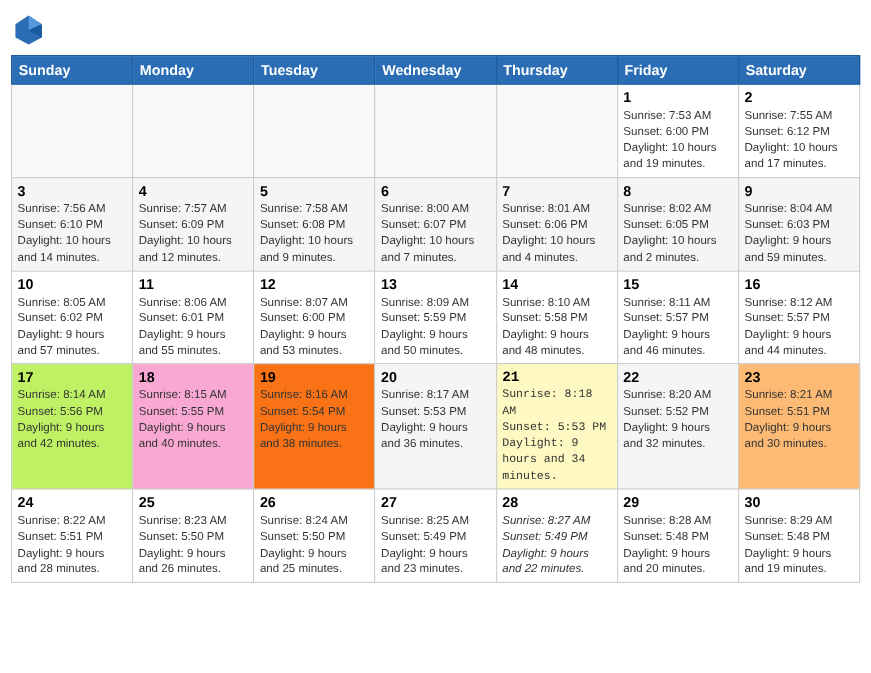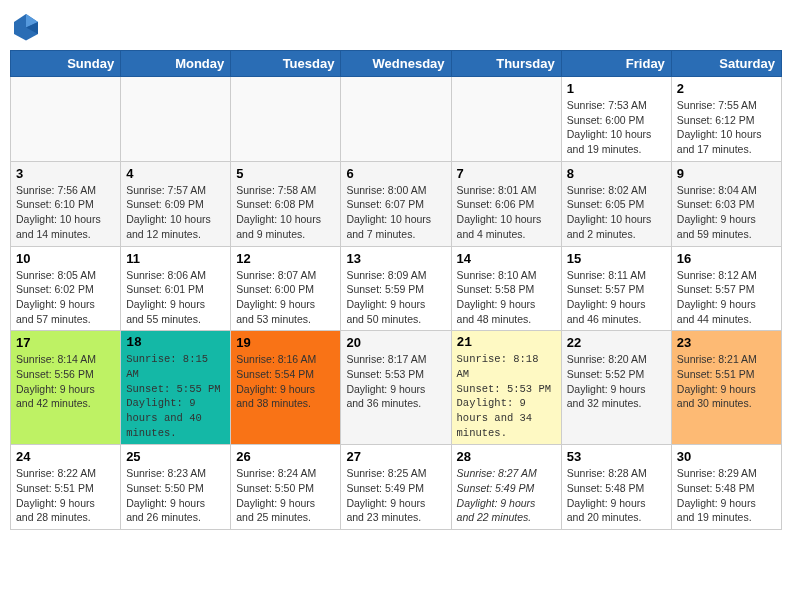--- a/index.html
+++ b/index.html
@@ -53,21 +53,21 @@
       color: #555;
     }
     .calendar {
       width: 100%;
       border-collapse: collapse;
       border: 1px solid #ccc;
     }
     .calendar th {
       background-color: #2a6db5;
       color: white;
-      text-align: right;
+      text-align: left;
       padding: 5px 6px;
       font-size: 13px;
       border: 1px solid #1e5a9c;
     }
     .calendar td {
       vertical-align: top;
       padding: 4px 5px;
       border: 1px solid #ccc;
       width: 110px;
       min-height: 80px;
@@ -232,21 +232,21 @@
 Daylight: 9 hours and 44 minutes.</div>
         </td>
       </tr>
       <tr>
         <td style="background: #bef264;">
           <div class="day-number">17</div>
           <div class="day-info" style="white-space: pre-line;">Sunrise: 8:14 AM
 Sunset: 5:56 PM
 Daylight: 9 hours and 42 minutes.</div>
         </td>
-        <td style="background: #14b8a6; font-family: Liberation Mono, monospace;">
+        <td style="background: #f9a8d4;">
           <div class="day-number">18</div>
           <div class="day-info" style="white-space: pre-line;">Sunrise: 8:15 AM
 Sunset: 5:55 PM
 Daylight: 9 hours and 40 minutes.</div>
         </td>
         <td style="background: #f97316;">
           <div class="day-number">19</div>
           <div class="day-info" style="white-space: pre-line;">Sunrise: 8:16 AM
 Sunset: 5:54 PM
 Daylight: 9 hours and 38 minutes.</div>
@@ -301,21 +301,21 @@
 Sunset: 5:49 PM
 Daylight: 9 hours and 23 minutes.</div>
         </td>
         <td>
           <div class="day-number">28</div>
           <div class="day-info" style="white-space: pre-line; font-style: italic;">Sunrise: 8:27 AM
 Sunset: 5:49 PM
 Daylight: 9 hours and 22 minutes.</div>
         </td>
         <td>
-          <div class="day-number">53</div>
+          <div class="day-number">29</div>
           <div class="day-info" style="white-space: pre-line;">Sunrise: 8:28 AM
 Sunset: 5:48 PM
 Daylight: 9 hours and 20 minutes.</div>
         </td>
         <td>
           <div class="day-number">30</div>
           <div class="day-info" style="white-space: pre-line;">Sunrise: 8:29 AM
 Sunset: 5:48 PM
 Daylight: 9 hours and 19 minutes.</div>
         </td>

